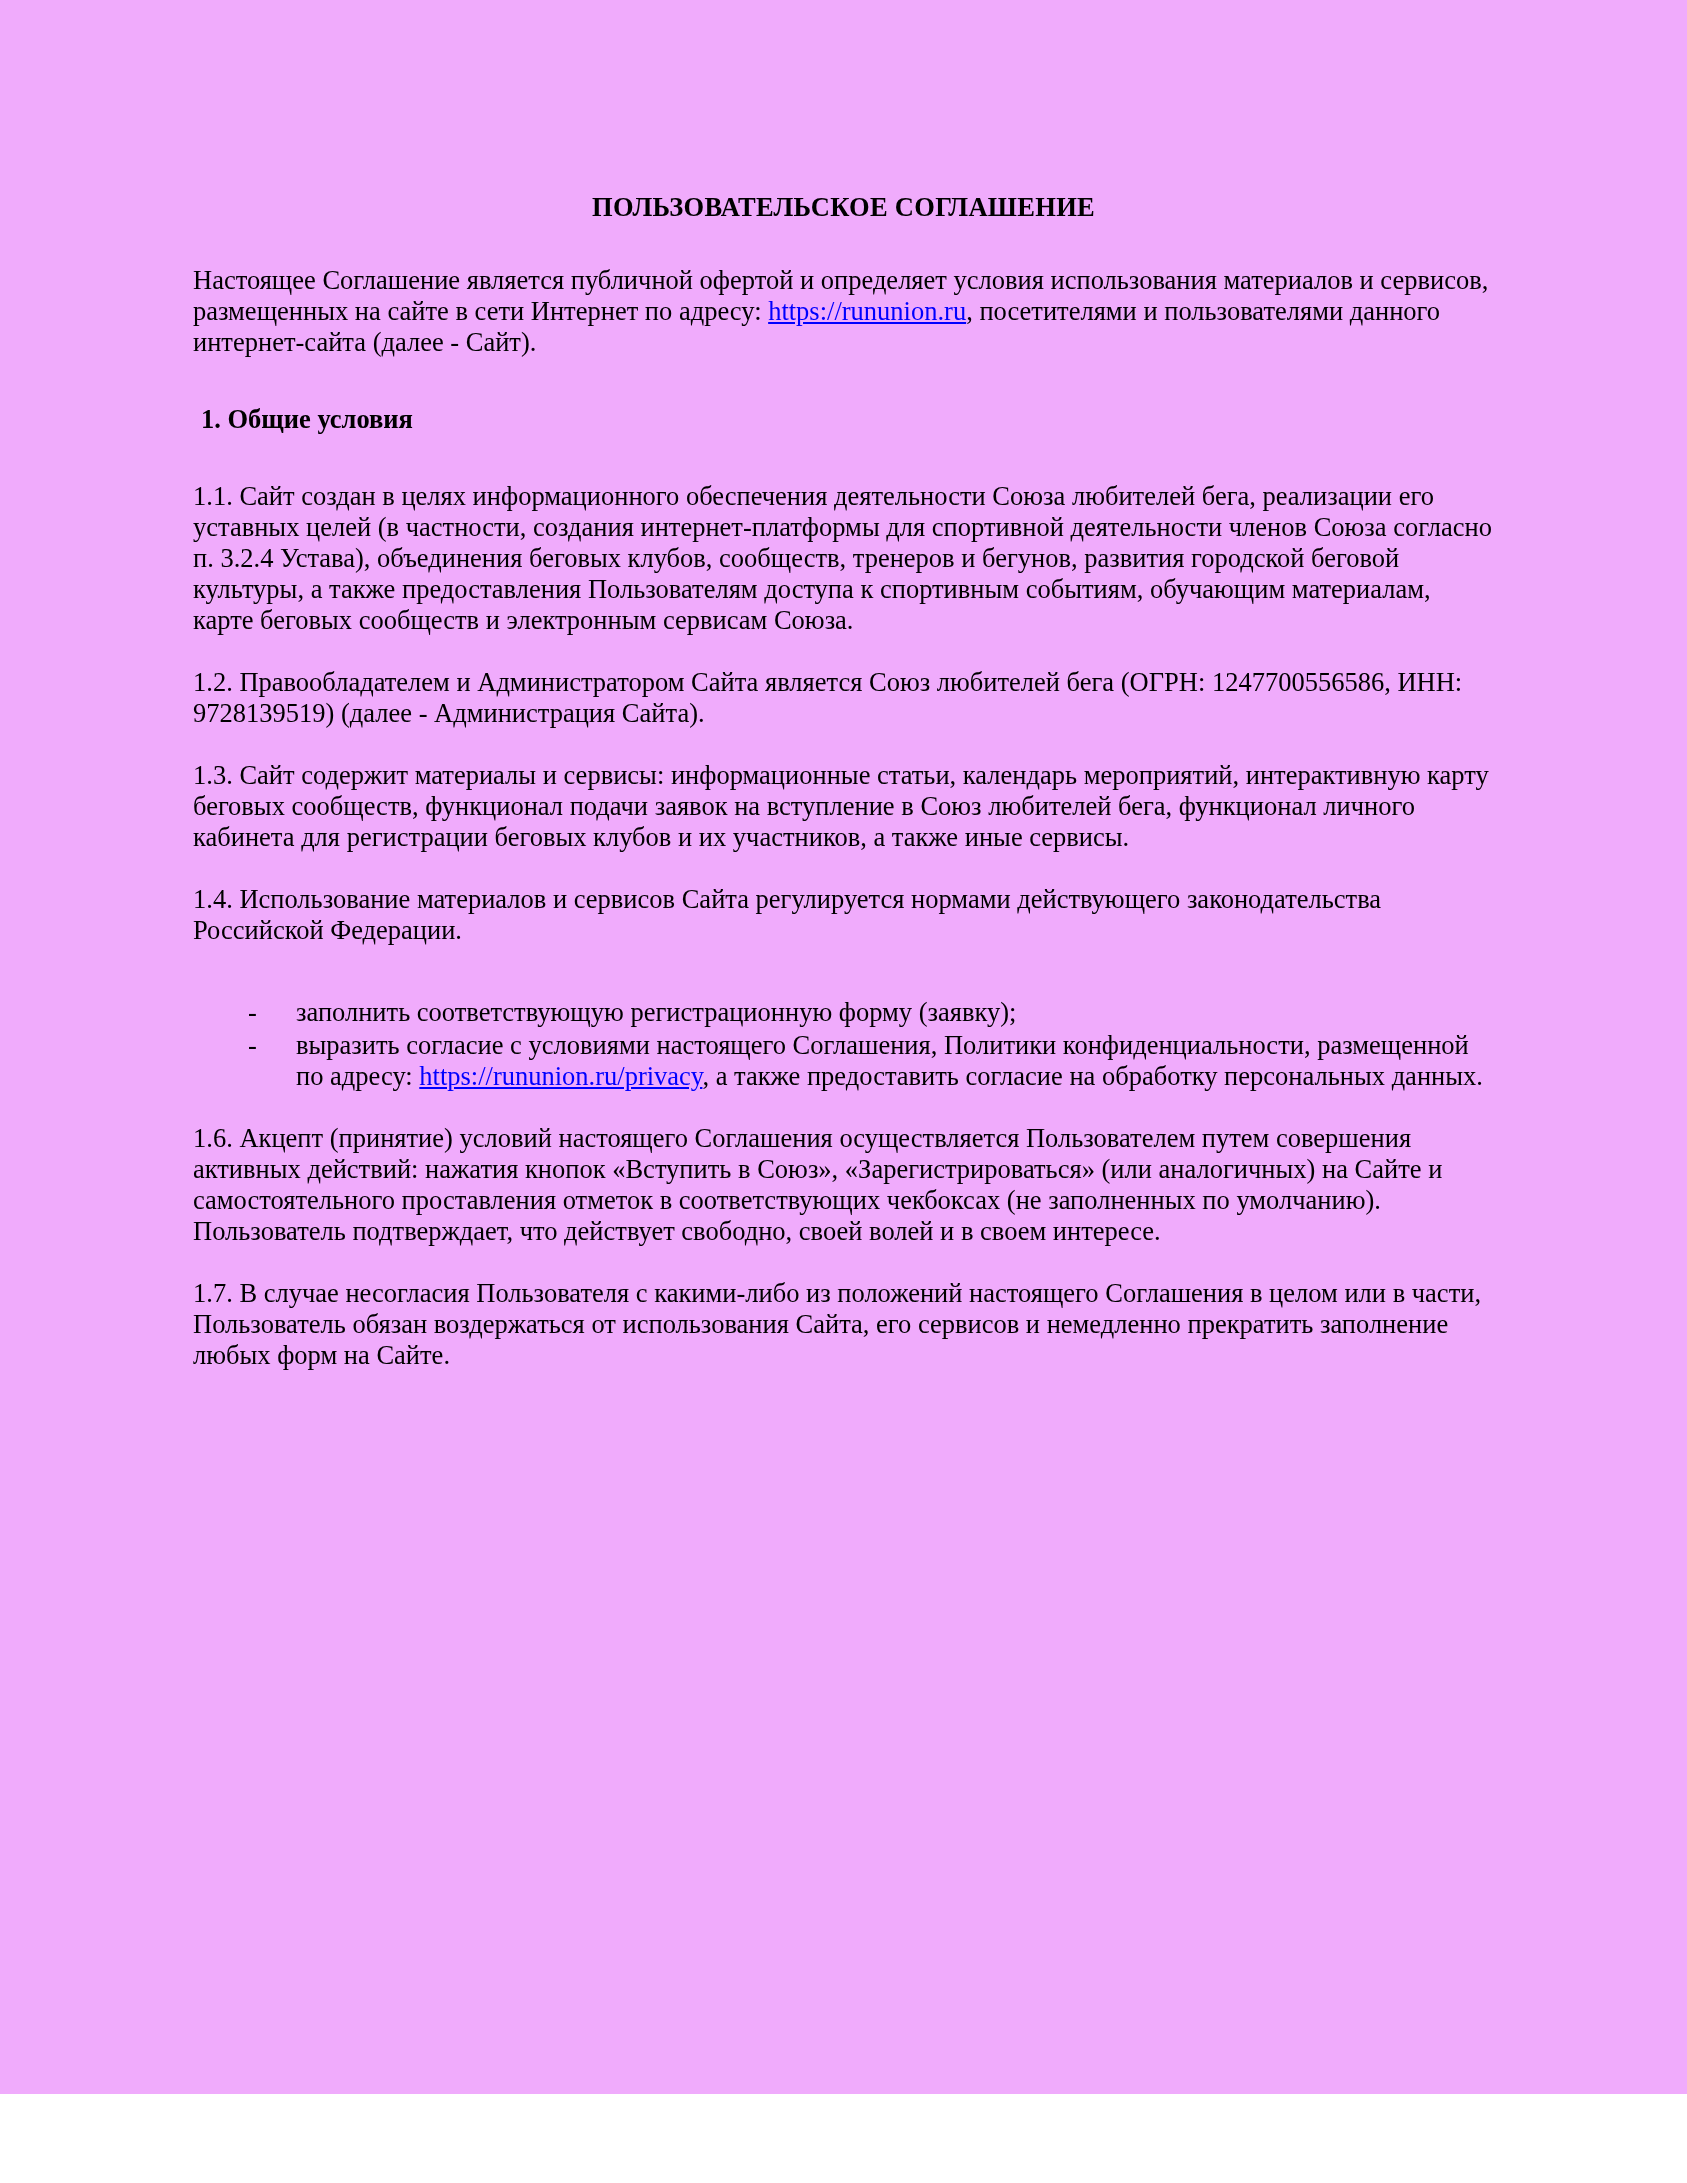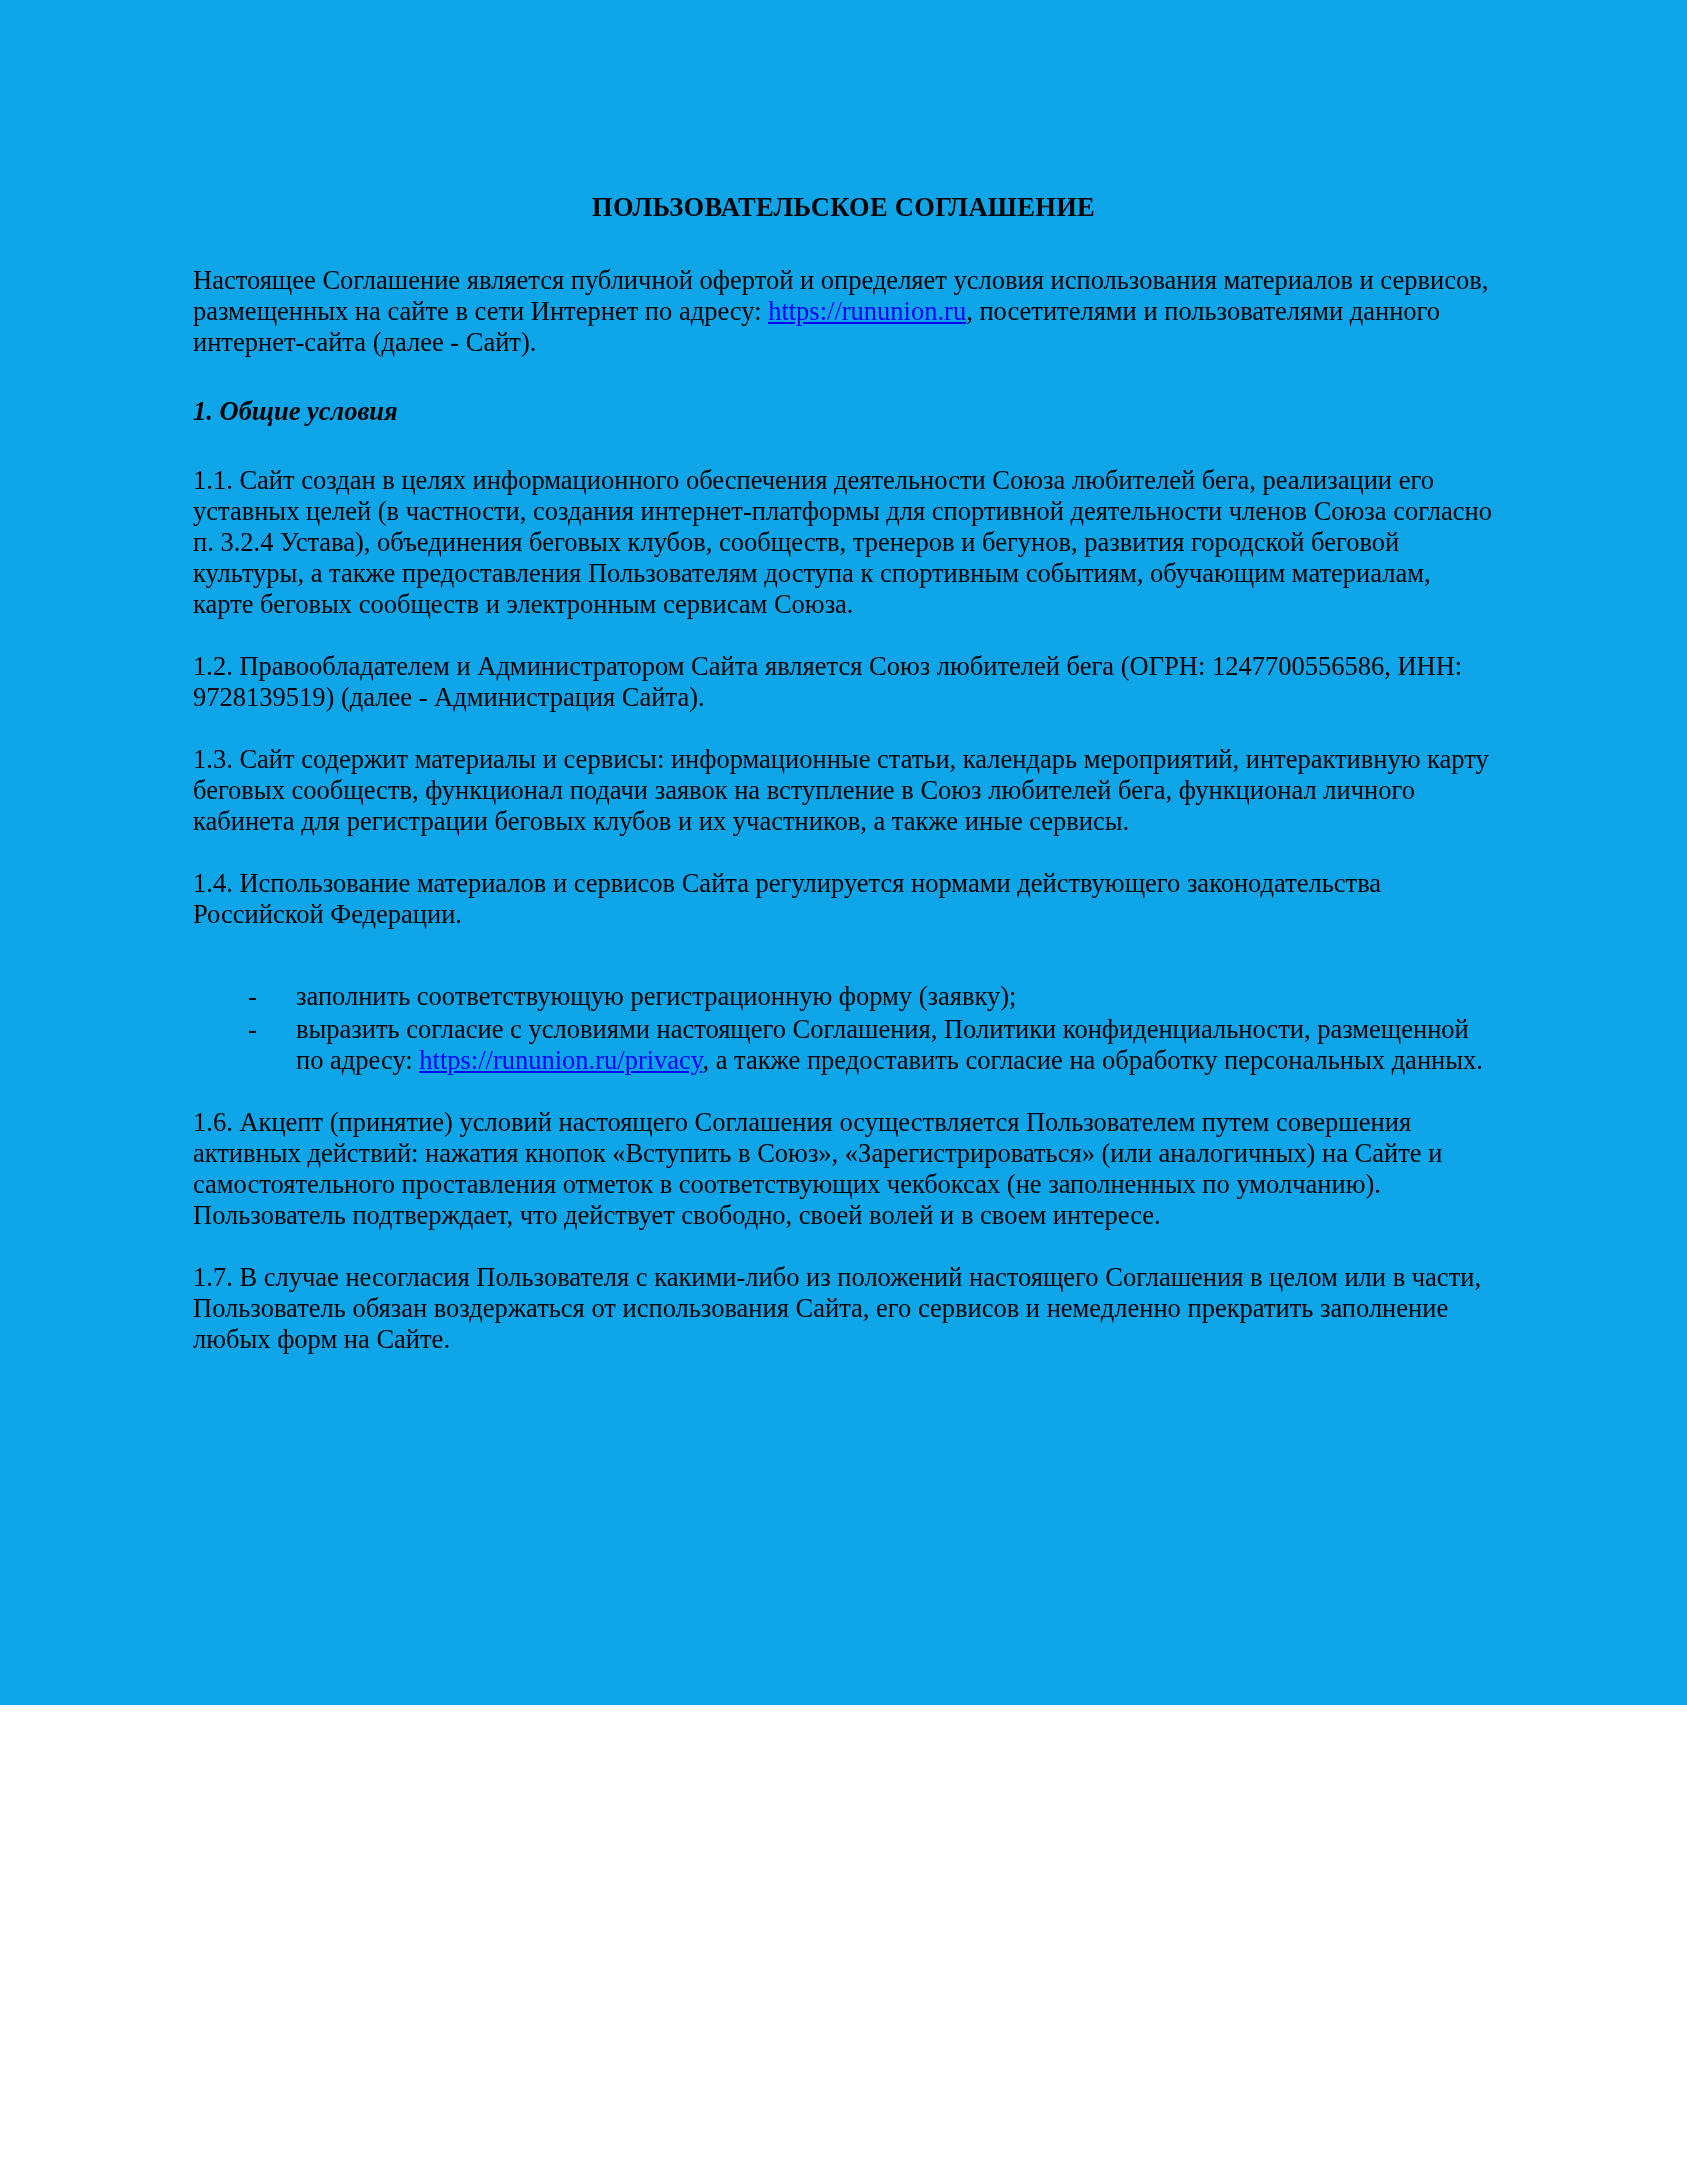--- a/index.html
+++ b/index.html
@@ -11,24 +11,24 @@
   body {
     width: 1687px;
     height: 2183px;
     font-family: "Liberation Serif", "DejaVu Serif", serif;
     color: #000000;
     -webkit-font-smoothing: antialiased;
   }
   .page {
     position: relative;
     width: 1687px;
-    height: 1705px;
+    height: 2094px;
     box-sizing: border-box;
     padding: 192px 193px 0 193px;
-    background: #0ea5e9;
+    background: #f0abfc;
   }
   .doc-title {
     font-size: 26.5px;
     font-weight: bold;
     text-align: center;
     letter-spacing: 0.3px;
     line-height: 1.18;
     margin: 0 0 0 0;
   }
   .header-line {
@@ -52,22 +52,21 @@
   }
   .gap-intro { height: 42px; }
   .gap-para  { height: 31px; }
   .gap-head  { height: 38px; }
   .gap-list  { height: 20px; }
 
   h2.section-heading {
     font-size: 26.5px;
     font-weight: bold;
     line-height: 31px;
-    margin: 0;
-    font-style: italic;
+    margin: 8px;
   }
 
   a.doclink {
     color: #0000FF;
     text-decoration: underline;
   }
 
   ul.dash-list {
     list-style: none;
     margin: 0;

